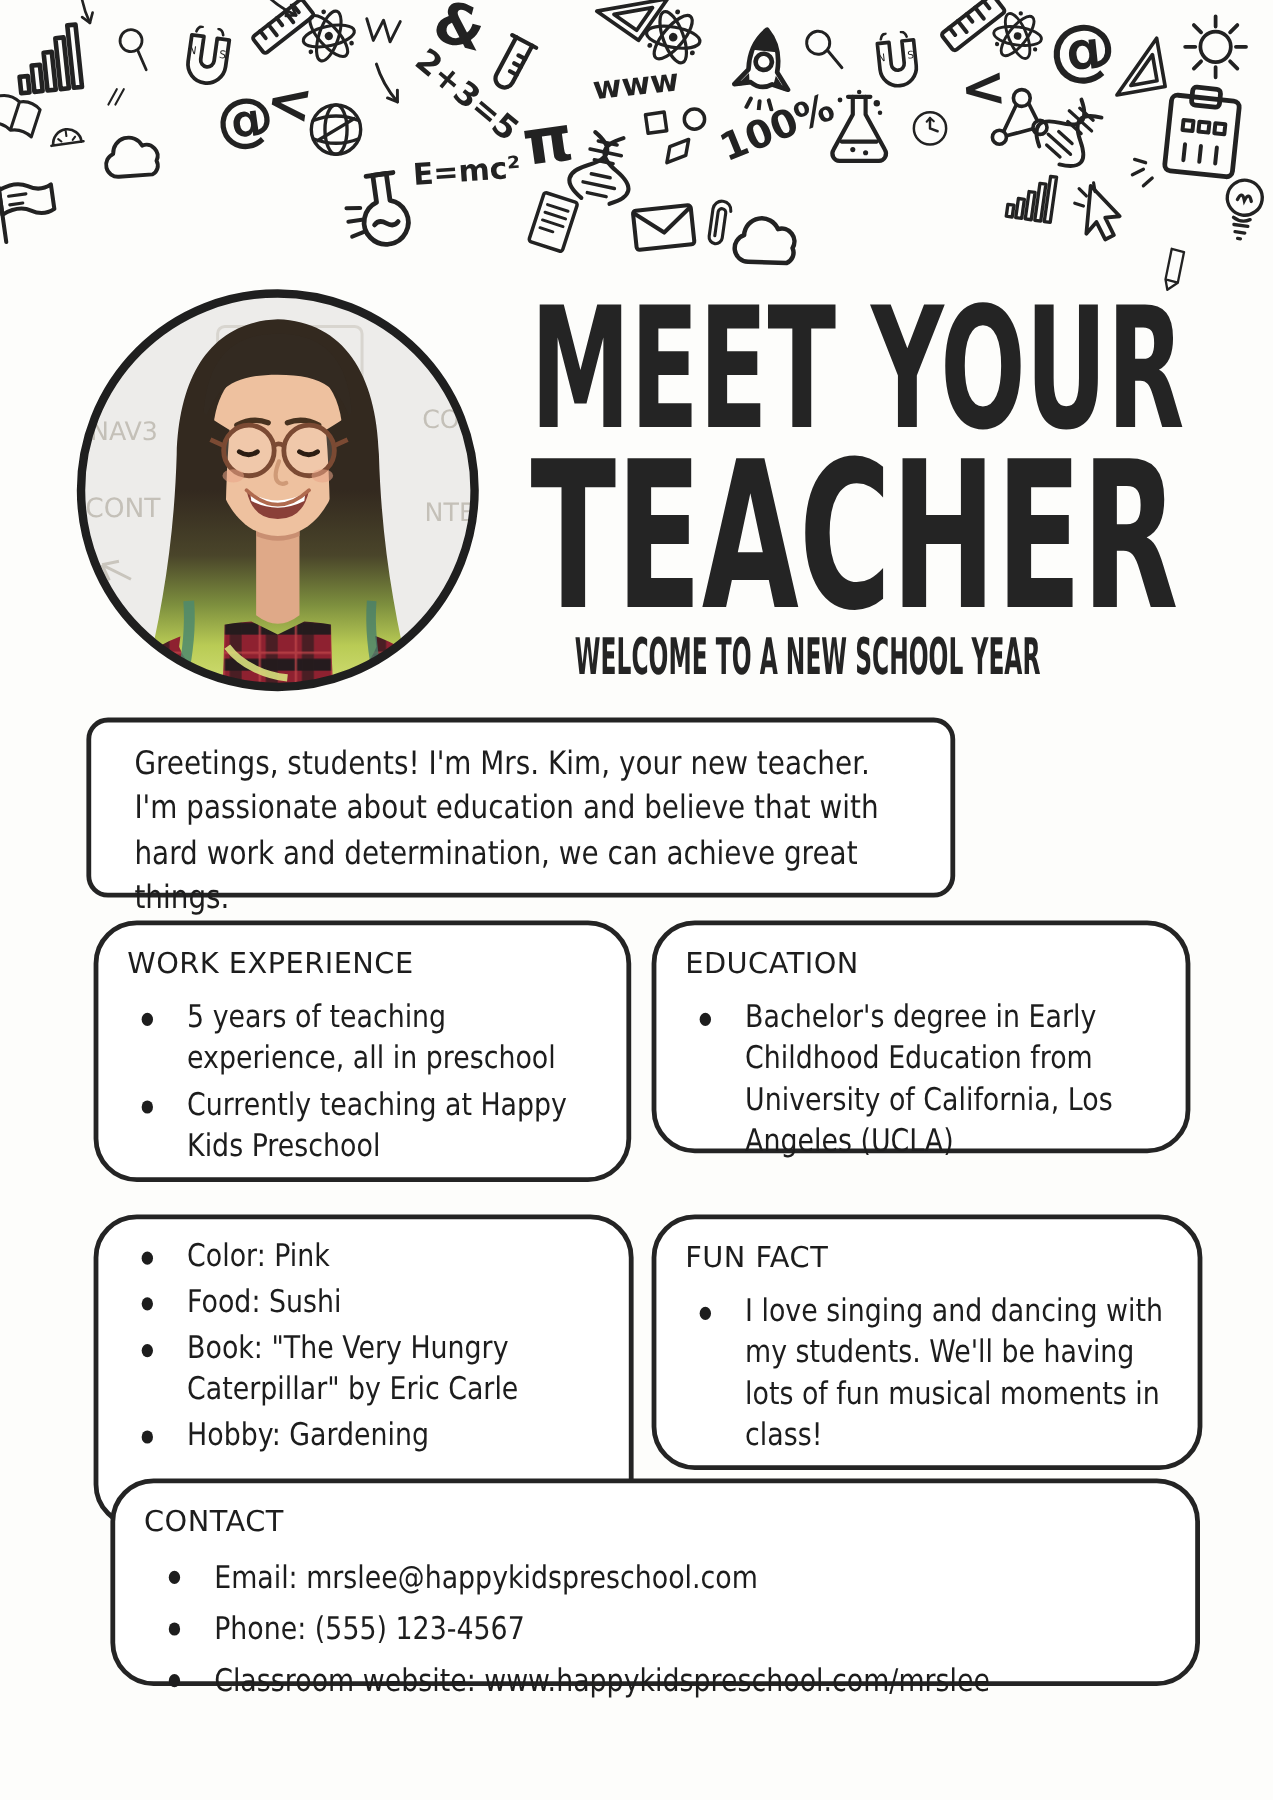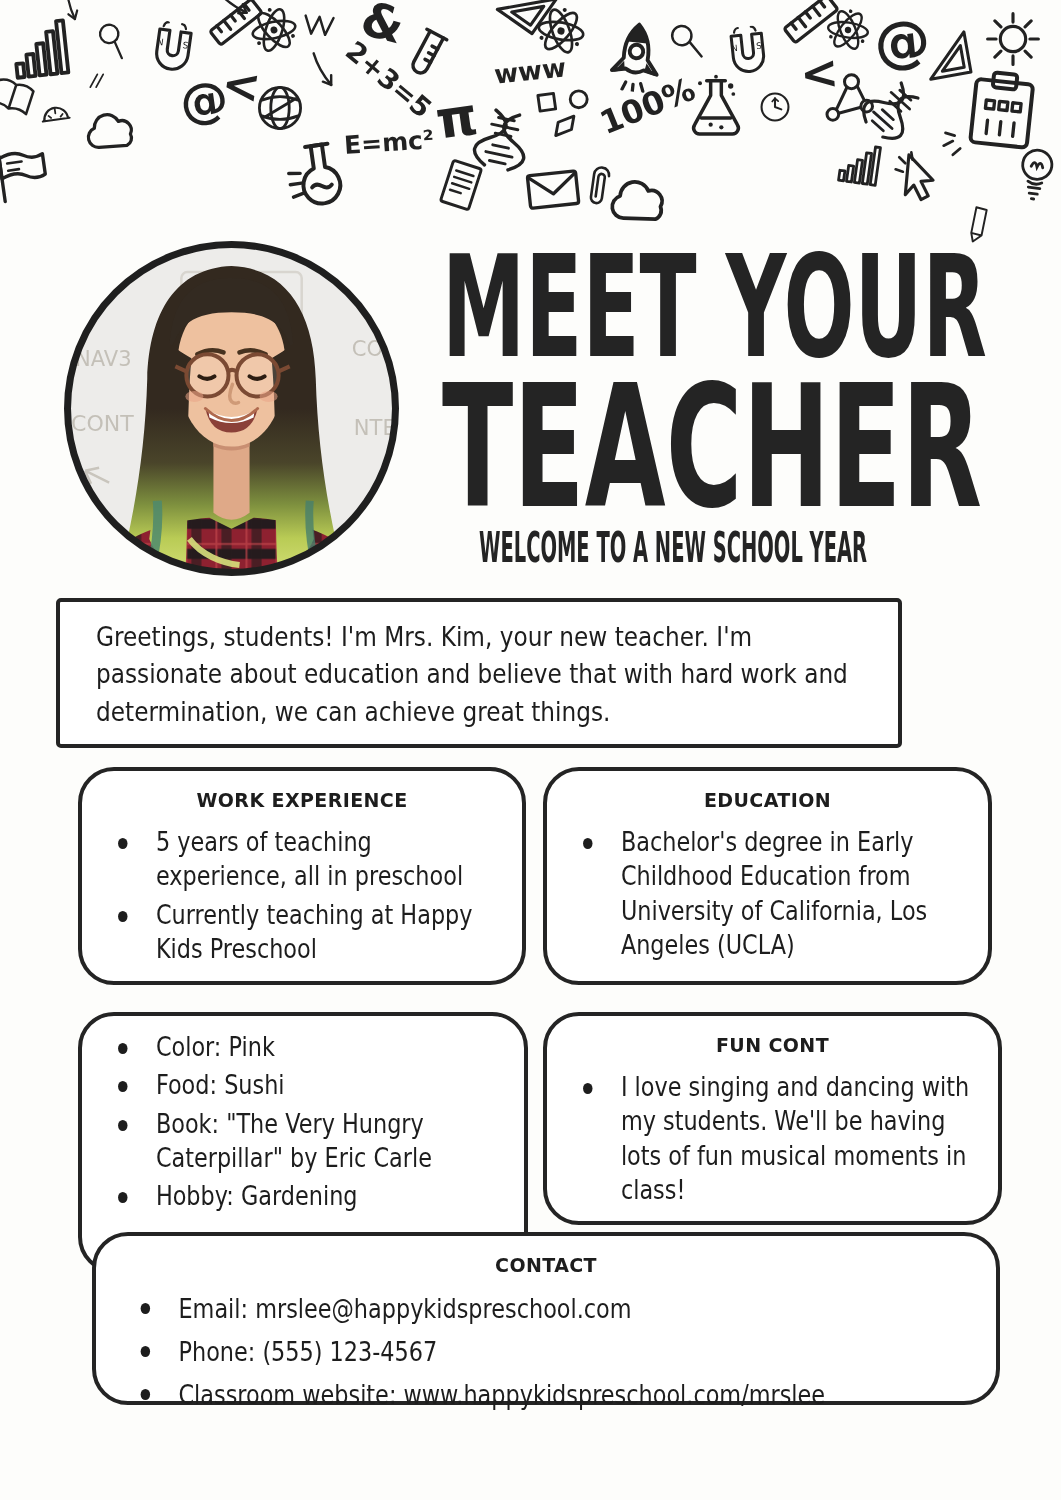--- a/index.html
+++ b/index.html
@@ -12,30 +12,30 @@
   .defs{position:absolute;width:0;height:0;}
   
   .photo{position:absolute;left:61px;top:238px;width:341px;height:341px;}
   
   .title-svg{position:absolute;left:438px;top:246px;width:552px;height:272px;overflow:visible;}
   .subtitle-svg{position:absolute;left:479px;top:524px;width:392px;height:48px;overflow:visible;}
   .title-svg text,.subtitle-svg text{fill:#242424;font-family:"DejaVu Sans",sans-serif;font-weight:bold;}
   
   .card{position:absolute;background:#ffffff;border:4px solid #242424;box-sizing:border-box;
         border-radius:36px;padding:14px 24px 0 24px;}
-  .card h2{text-align:center;font-size:19px;font-weight:bold;margin:4px 0 14px;letter-spacing:.4px;}
+  .card h2{text-align:left;font-size:24px;font-weight:normal;margin:4px 0 14px;letter-spacing:.4px;}
   .squeeze{width:116.3%;transform:scaleX(.86);transform-origin:left top;}
   .card p{margin:0;font-size:24px;line-height:1.42;}
   .card ul{list-style:none;margin:0;padding:0 0 0 50px;font-size:26px;line-height:1.32;}
   .card li{position:relative;padding-left:8px;margin-bottom:4px;}
   .card li::before{content:"";position:absolute;left:-36px;top:.5em;width:11px;height:11px;
                    border-radius:50%;background:#1d1d1d;}
-  #intro-card{left:56px;top:598px;width:846px;height:150px;border-radius:5px;padding:16px 30px 0 36px;}
+  #intro-card{left:72px;top:598px;width:724px;height:150px;border-radius:18px;padding:16px 30px 0 36px;}
   #work-card{left:78px;top:767px;width:448px;height:218px;}
-  #education-card{left:543px;top:767px;width:449px;height:218px;}
+  #education-card{left:543px;top:767px;width:449px;height:194px;}
   #favorites-card{left:78px;top:1012px;width:450px;height:261px;}
   #funfact-card{left:543px;top:1012px;width:459px;height:213px;}
   #contact-card{left:92px;top:1232px;width:908px;height:173px;}
   #contact-card ul{padding-left:60px;line-height:1.5;}
 </style>
 </head>
 <body>
 
 <svg class="defs" aria-hidden="true">
   <defs>
@@ -483,21 +483,21 @@
         <ul>
           <li>Color: Pink</li>
           <li>Food: Sushi</li>
           <li>Book: "The Very Hungry Caterpillar" by Eric Carle</li>
           <li>Hobby: Gardening</li>
         </ul>
       </div>
   </section>
 
   <section class="card" id="funfact-card">
-    <h2>FUN CONT</h2>
+    <h2>FUN FACT</h2>
     <div class="squeeze">
         <ul>
           <li>I love singing and dancing with my students. We'll be having lots of fun musical moments in class!</li>
         </ul>
       </div>
   </section>
 
   <section class="card" id="contact-card">
     <h2>CONTACT</h2>
     <div class="squeeze">

